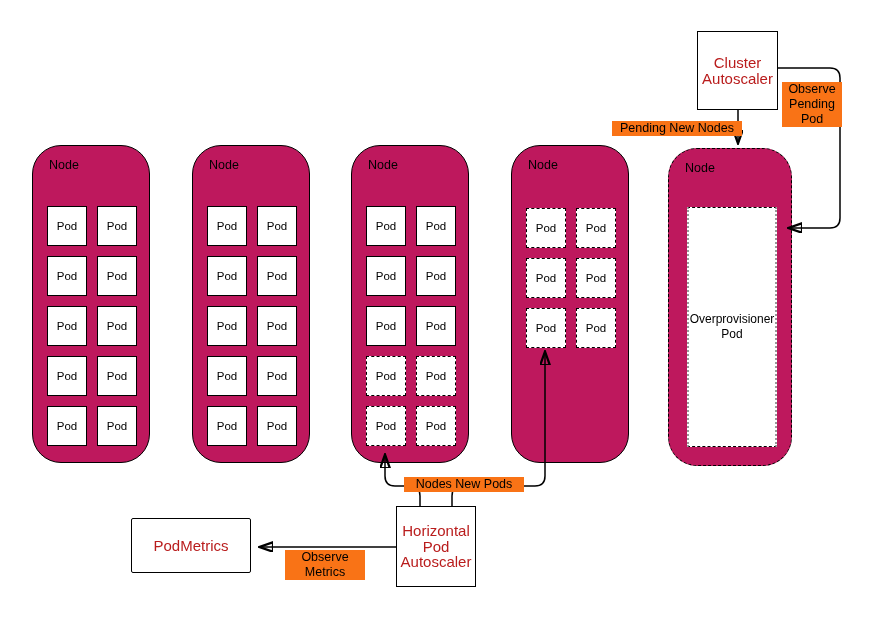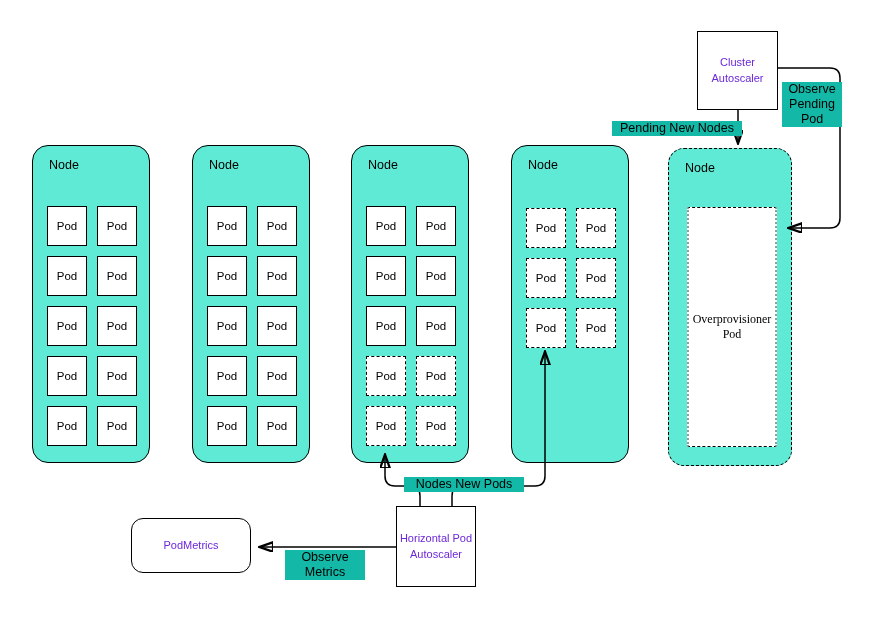--- a/index.html
+++ b/index.html
@@ -5,54 +5,54 @@
   html,body{margin:0;padding:0;}
   body{
     width:879px;height:617px;background:#ffffff;
     font-family:"Liberation Sans","DejaVu Sans",sans-serif;
     color:#000000;position:relative;overflow:hidden;
   }
   #canvas{position:absolute;left:0;top:0;width:879px;height:617px;}
 
   .node{
     position:absolute;box-sizing:border-box;
-    border:1.6px solid #000;border-radius:16px;background:#5eead4;
+    border:1.6px solid #000;border-radius:29px;background:#be185d;
   }
   .node.dashed{border-style:dashed;border-width:1.4px;}
   .node-label{
     position:absolute;left:16px;top:12px;
     font-size:12.5px;line-height:14px;color:#000;
   }
   .pod{
     position:absolute;box-sizing:border-box;
     width:40px;height:40px;border:1.4px solid #000;background:#fff;
     display:flex;align-items:center;justify-content:center;
     font-size:11.5px;color:#000;
   }
   .pod.dashed{border-style:dashed;}
 
   .overprov{
     position:absolute;box-sizing:border-box;background:#fff;
     border-top:1.5px dashed #000;border-bottom:1.5px dashed #000;
     border-left:2px dotted #9a9a9a;border-right:2px dotted #9a9a9a;
     display:flex;align-items:center;justify-content:center;text-align:center;
-    font-size:12px;line-height:15px;color:#000;font-family:Liberation Serif, serif;
+    font-size:12px;line-height:15px;color:#000;
   }
 
   .boxrect{
     position:absolute;box-sizing:border-box;background:#fff;
     border:1.6px solid #000;
     display:flex;align-items:center;justify-content:center;text-align:center;
-    font-size:11px;line-height:15.5px;color:#6d28d9;
+    font-size:15px;line-height:15.5px;color:#b91c1c;
   }
-  .boxrect.rounded{border-radius:12px;}
+  .boxrect.rounded{border-radius:2px;}
 
   .edge-label{
     position:absolute;font-size:12.5px;line-height:15px;
-    color:#000;text-align:center;background:#14b8a6;white-space:pre-line;
+    color:#000;text-align:center;background:#f97316;white-space:pre-line;
   }
 
   svg.lines{position:absolute;left:0;top:0;width:879px;height:617px;
     pointer-events:none;overflow:visible;}
   svg.lines path,svg.lines line{fill:none;stroke:#000;stroke-width:1.5;}
 </style>
 </head>
 <body>
 
 <div id="canvas">

